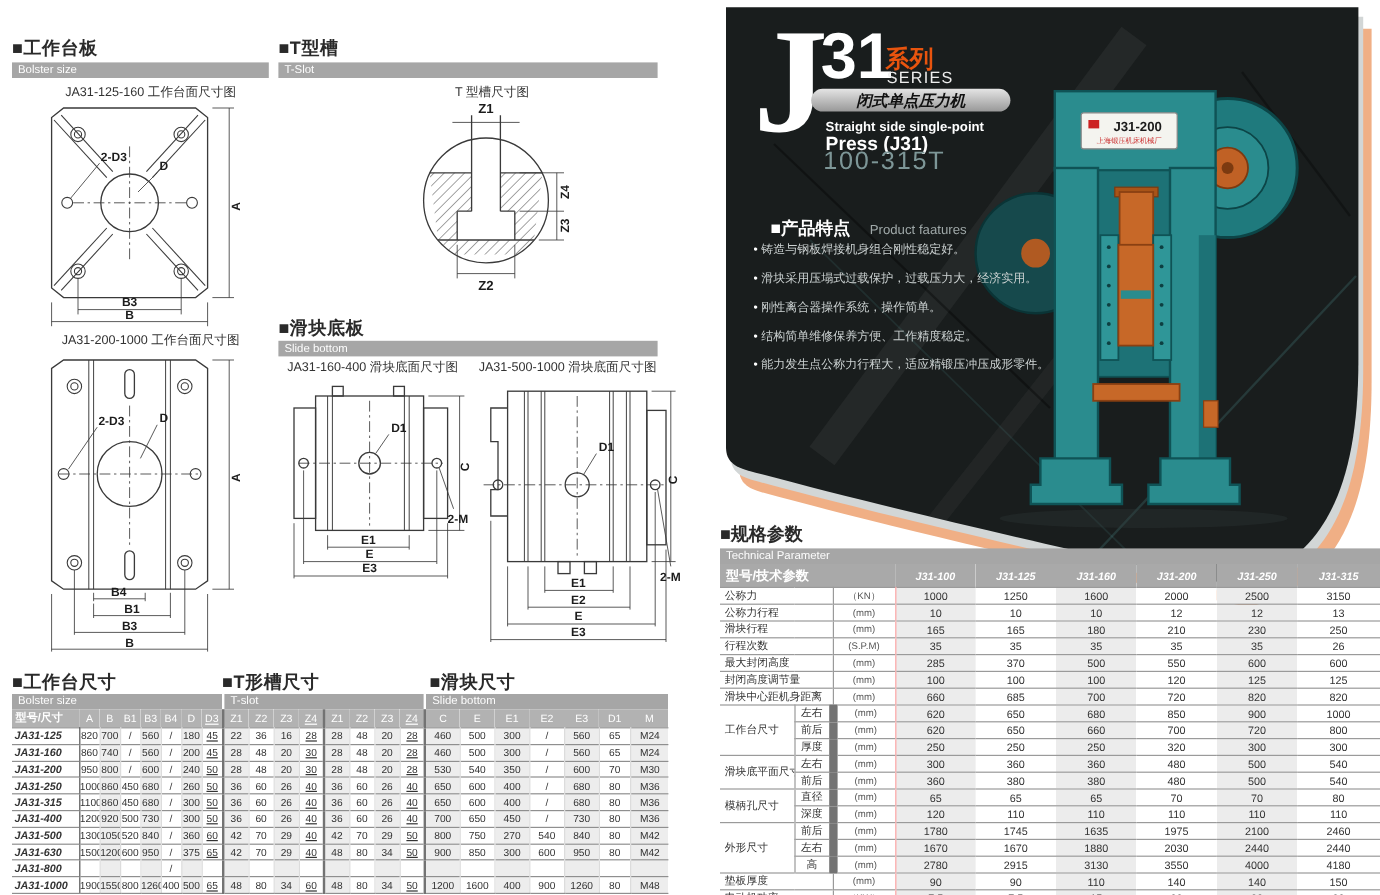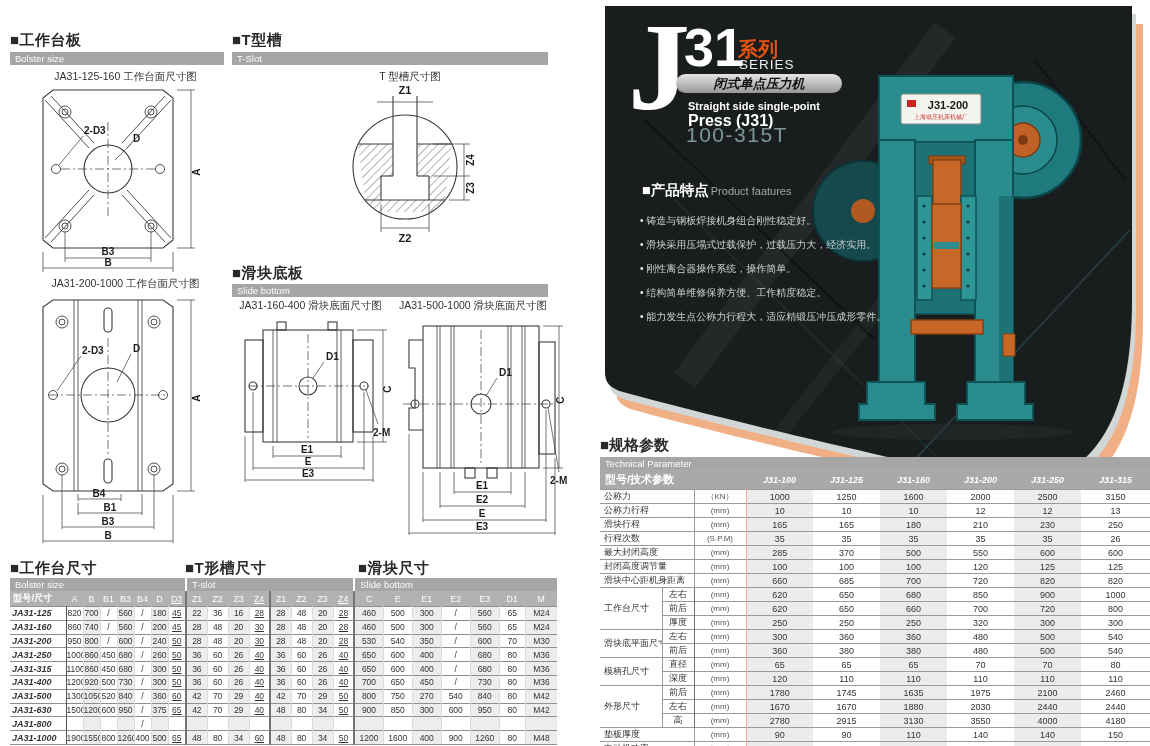--- a/index.html
+++ b/index.html
@@ -31,39 +31,39 @@
 
   
   #spec-table{position:absolute;left:600px;top:470px;width:550px;border-collapse:collapse;table-layout:fixed;
              font-size:9px;color:#333;}
   #spec-table th,#spec-table td{padding:0;overflow:hidden;white-space:nowrap;}
   #spec-table thead th{background:#a9a9a9;color:#fff;height:19px;font-size:9px;font-weight:bold;font-style:italic;text-align:center;}
   #spec-table thead th.lbl{text-align:left;padding-left:5px;font-style:normal;font-size:11px;}
   #spec-table tbody td{height:12.8px;border-top:1px solid #9a9a9a;text-align:center;background:#fff;}
   #spec-table tbody tr:last-child td{border-bottom:1px solid #9a9a9a;}
   #spec-table td.rlabel{text-align:left;padding-left:4px;border-right:1px solid #9a9a9a;}
-  #spec-table td.sub{border-right:1px solid #737373;}
+  #spec-table td.sub{border-right:7px solid #737373;}
   #spec-table td.unit{font-size:8px;color:#555;border-right:1px solid #fca5a5;}
   #spec-table td.shade{background:#ececec;}
 
   
   .big-j{position:absolute;left:628px;top:6px;font-family:"Liberation Serif",serif;font-weight:bold;
          font-size:124px;line-height:1;color:#fff;}
   .big-31{position:absolute;left:684px;top:20px;font-size:54px;font-weight:bold;color:#fff;line-height:1;}
   .series-cn{position:absolute;left:738px;top:36px;font-size:20px;font-weight:bold;color:#e8540e;}
   .series-en{position:absolute;left:739px;top:57px;font-size:13.5px;color:#eee;letter-spacing:1px;}
   .pill{position:absolute;left:676px;top:74px;width:166px;height:19px;border-radius:10px;
         background:linear-gradient(180deg,#e4e4e4,#989898);display:flex;align-items:center;justify-content:center;
         font-size:13px;font-weight:bold;font-style:italic;color:#111;}
   .sub1{position:absolute;left:688px;top:100px;font-size:11px;font-weight:bold;color:#fff;}
   .sub2{position:absolute;left:688px;top:112px;font-size:16px;font-weight:bold;color:#fff;}
   .tonnage{position:absolute;left:686px;top:123px;font-size:21px;color:#7d9697;letter-spacing:1.5px;}
   .feat-title{position:absolute;left:642px;top:181px;font-size:14.5px;font-weight:bold;color:#fff;}
-  .feat-title .en{font-size:11px;font-weight:normal;color:#9fa8a8;margin-left:2px;}
-  .features{position:absolute;left:628px;top:203px;width:310px;margin:12px;padding:0;list-style:none;}
+  .feat-title .en{font-size:11px;font-weight:normal;color:#9fa8a8;margin-left:16px;}
+  .features{position:absolute;left:628px;top:203px;width:310px;margin:0;padding:0;list-style:none;}
   .features li{font-size:10px;color:#ccd2d2;margin-bottom:13px;line-height:11px;}
   .features li::before{content:"\2022  ";color:#fff;}
   .spec-title{position:absolute;left:600px;top:436px;font-size:15px;font-weight:bold;color:#2a2a2a;}
 </style>
 </head>
 <body>
 
 <div class="canvas">
 
   <div class="sec-title" style="left:10px;top:31px;">■工作台板</div>

